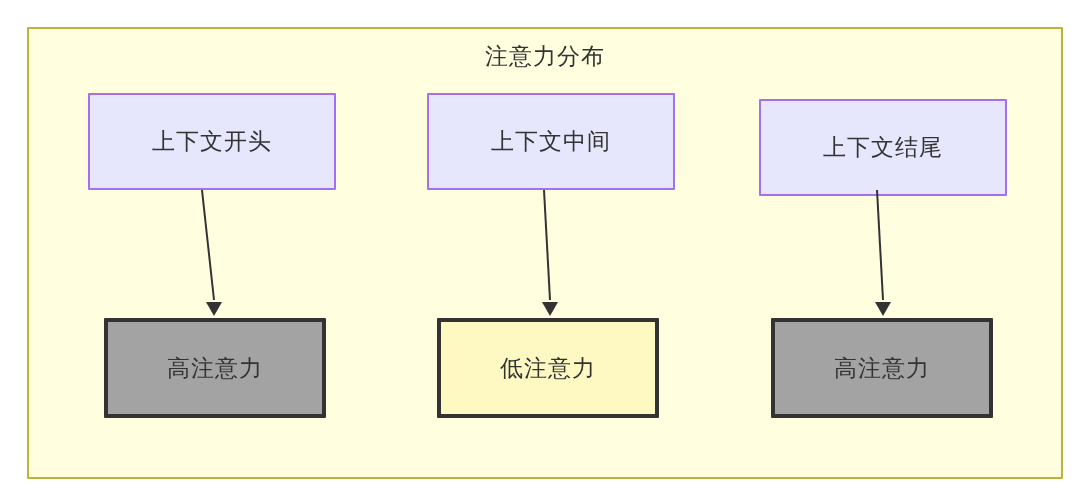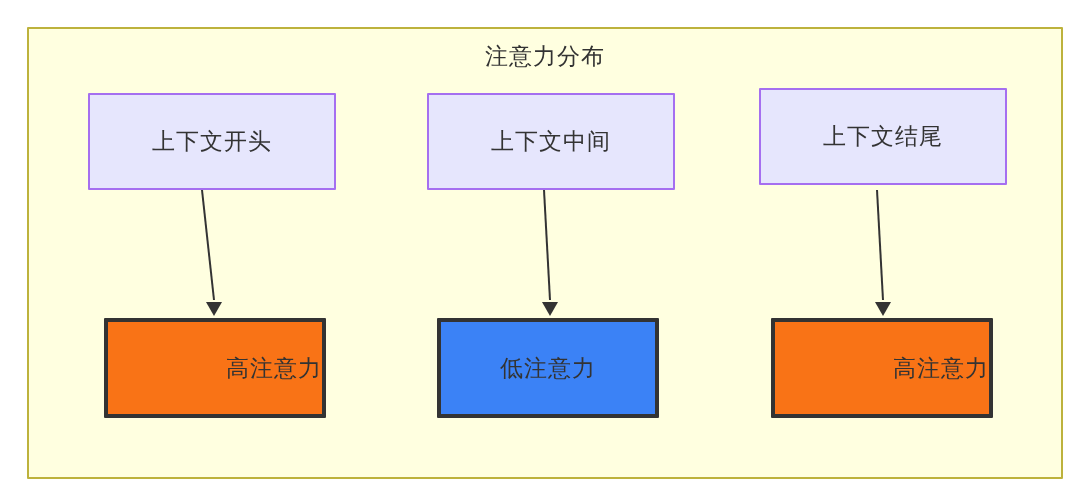--- a/index.html
+++ b/index.html
@@ -56,22 +56,22 @@
     background: #e6e6fd;
     border: 2px solid #a56ff0;
     width: 248px;
     height: 97px;
   }
   .node.attn {
     width: 222px;
     height: 100px;
     border: 4px solid #333333;
   }
-  .node.attn.high { background: #f97316; justify-content: flex-end; }
-  .node.attn.low  { background: #3b82f6; }
+  .node.attn.high { background: #a3a3a3; }
+  .node.attn.low  { background: #fef9c3; }
 
   .edge-layer {
     position: absolute;
     left: 0;
     top: 0;
     width: 1080px;
     height: 496px;
     pointer-events: none;
   }
   .edge-path {
@@ -94,21 +94,21 @@
   </div>
 
   <div class="node ctx" style="left:427px; top:93px;">
     <span>上下文中间</span>
   </div>
 
   <div class="node ctx" style="left:88px; top:93px;">
     <span>上下文开头</span>
   </div>
 
-  <div class="node ctx" style="left:759px; top:88px;">
+  <div class="node ctx" style="left:759px; top:99px;">
     <span>上下文结尾</span>
   </div>
 
   <div class="node attn high" style="left:104px; top:318px;">
     <span>高注意力</span>
   </div>
 
   <div class="node attn low" style="left:437px; top:318px;">
     <span>低注意力</span>
   </div>

